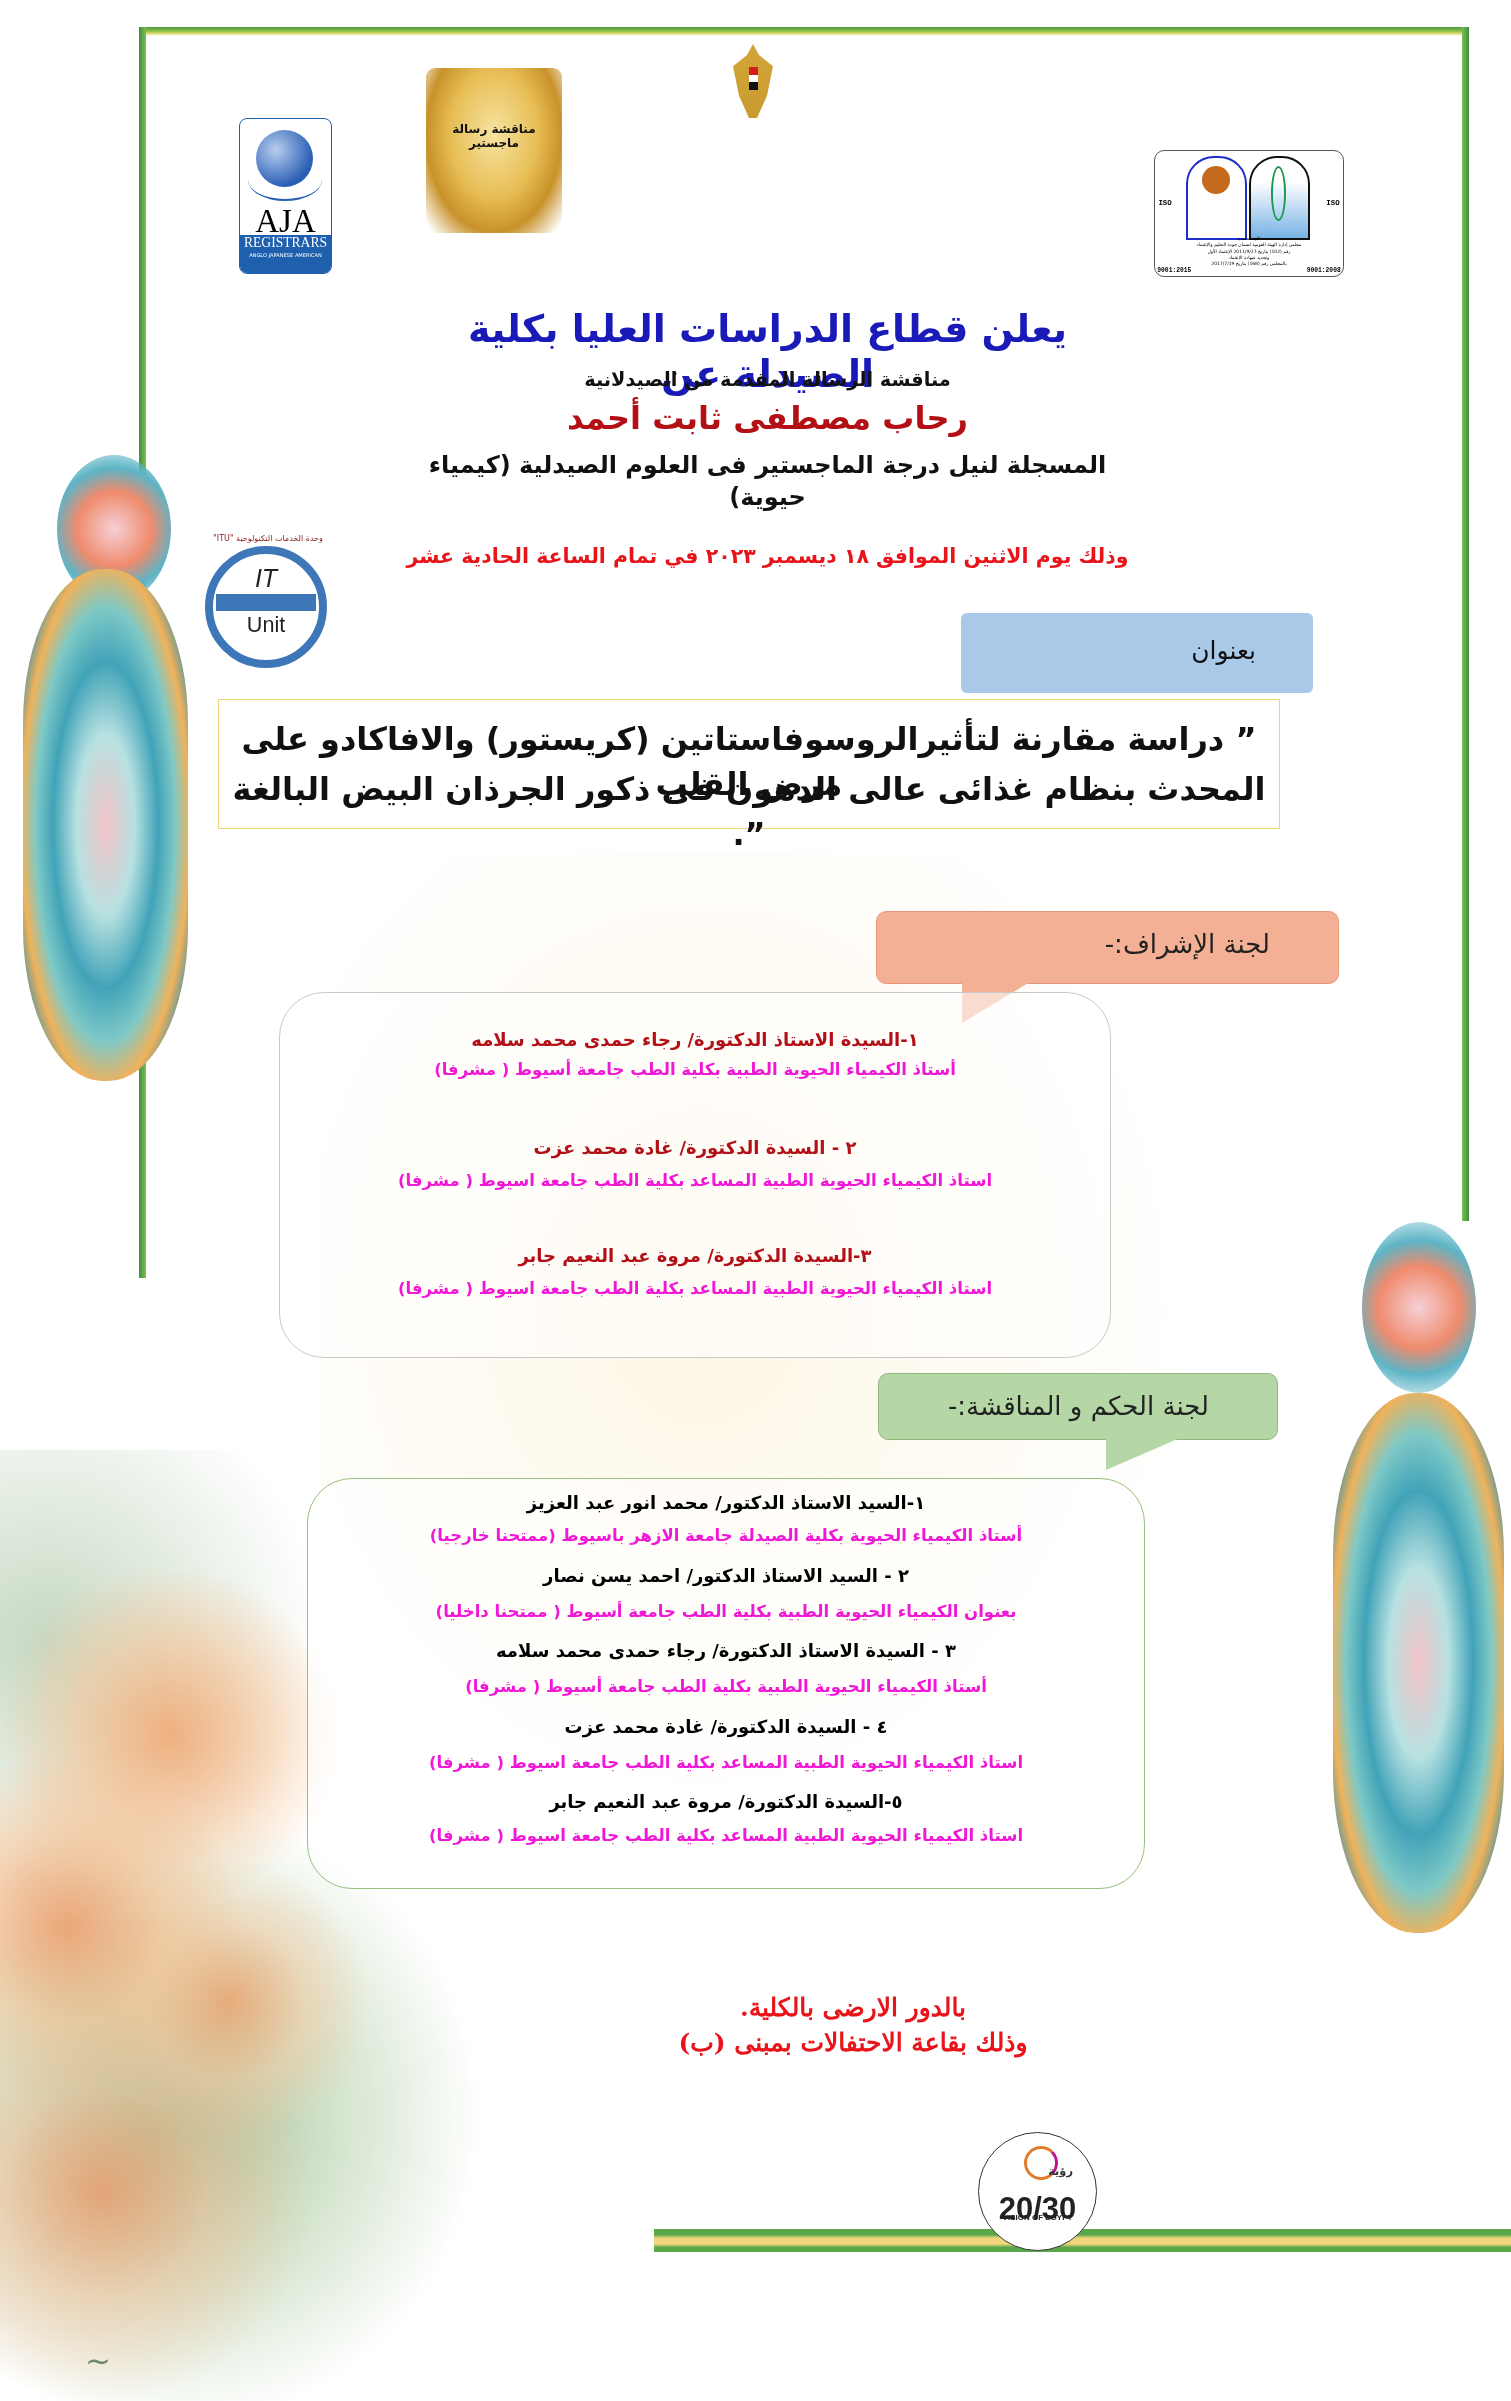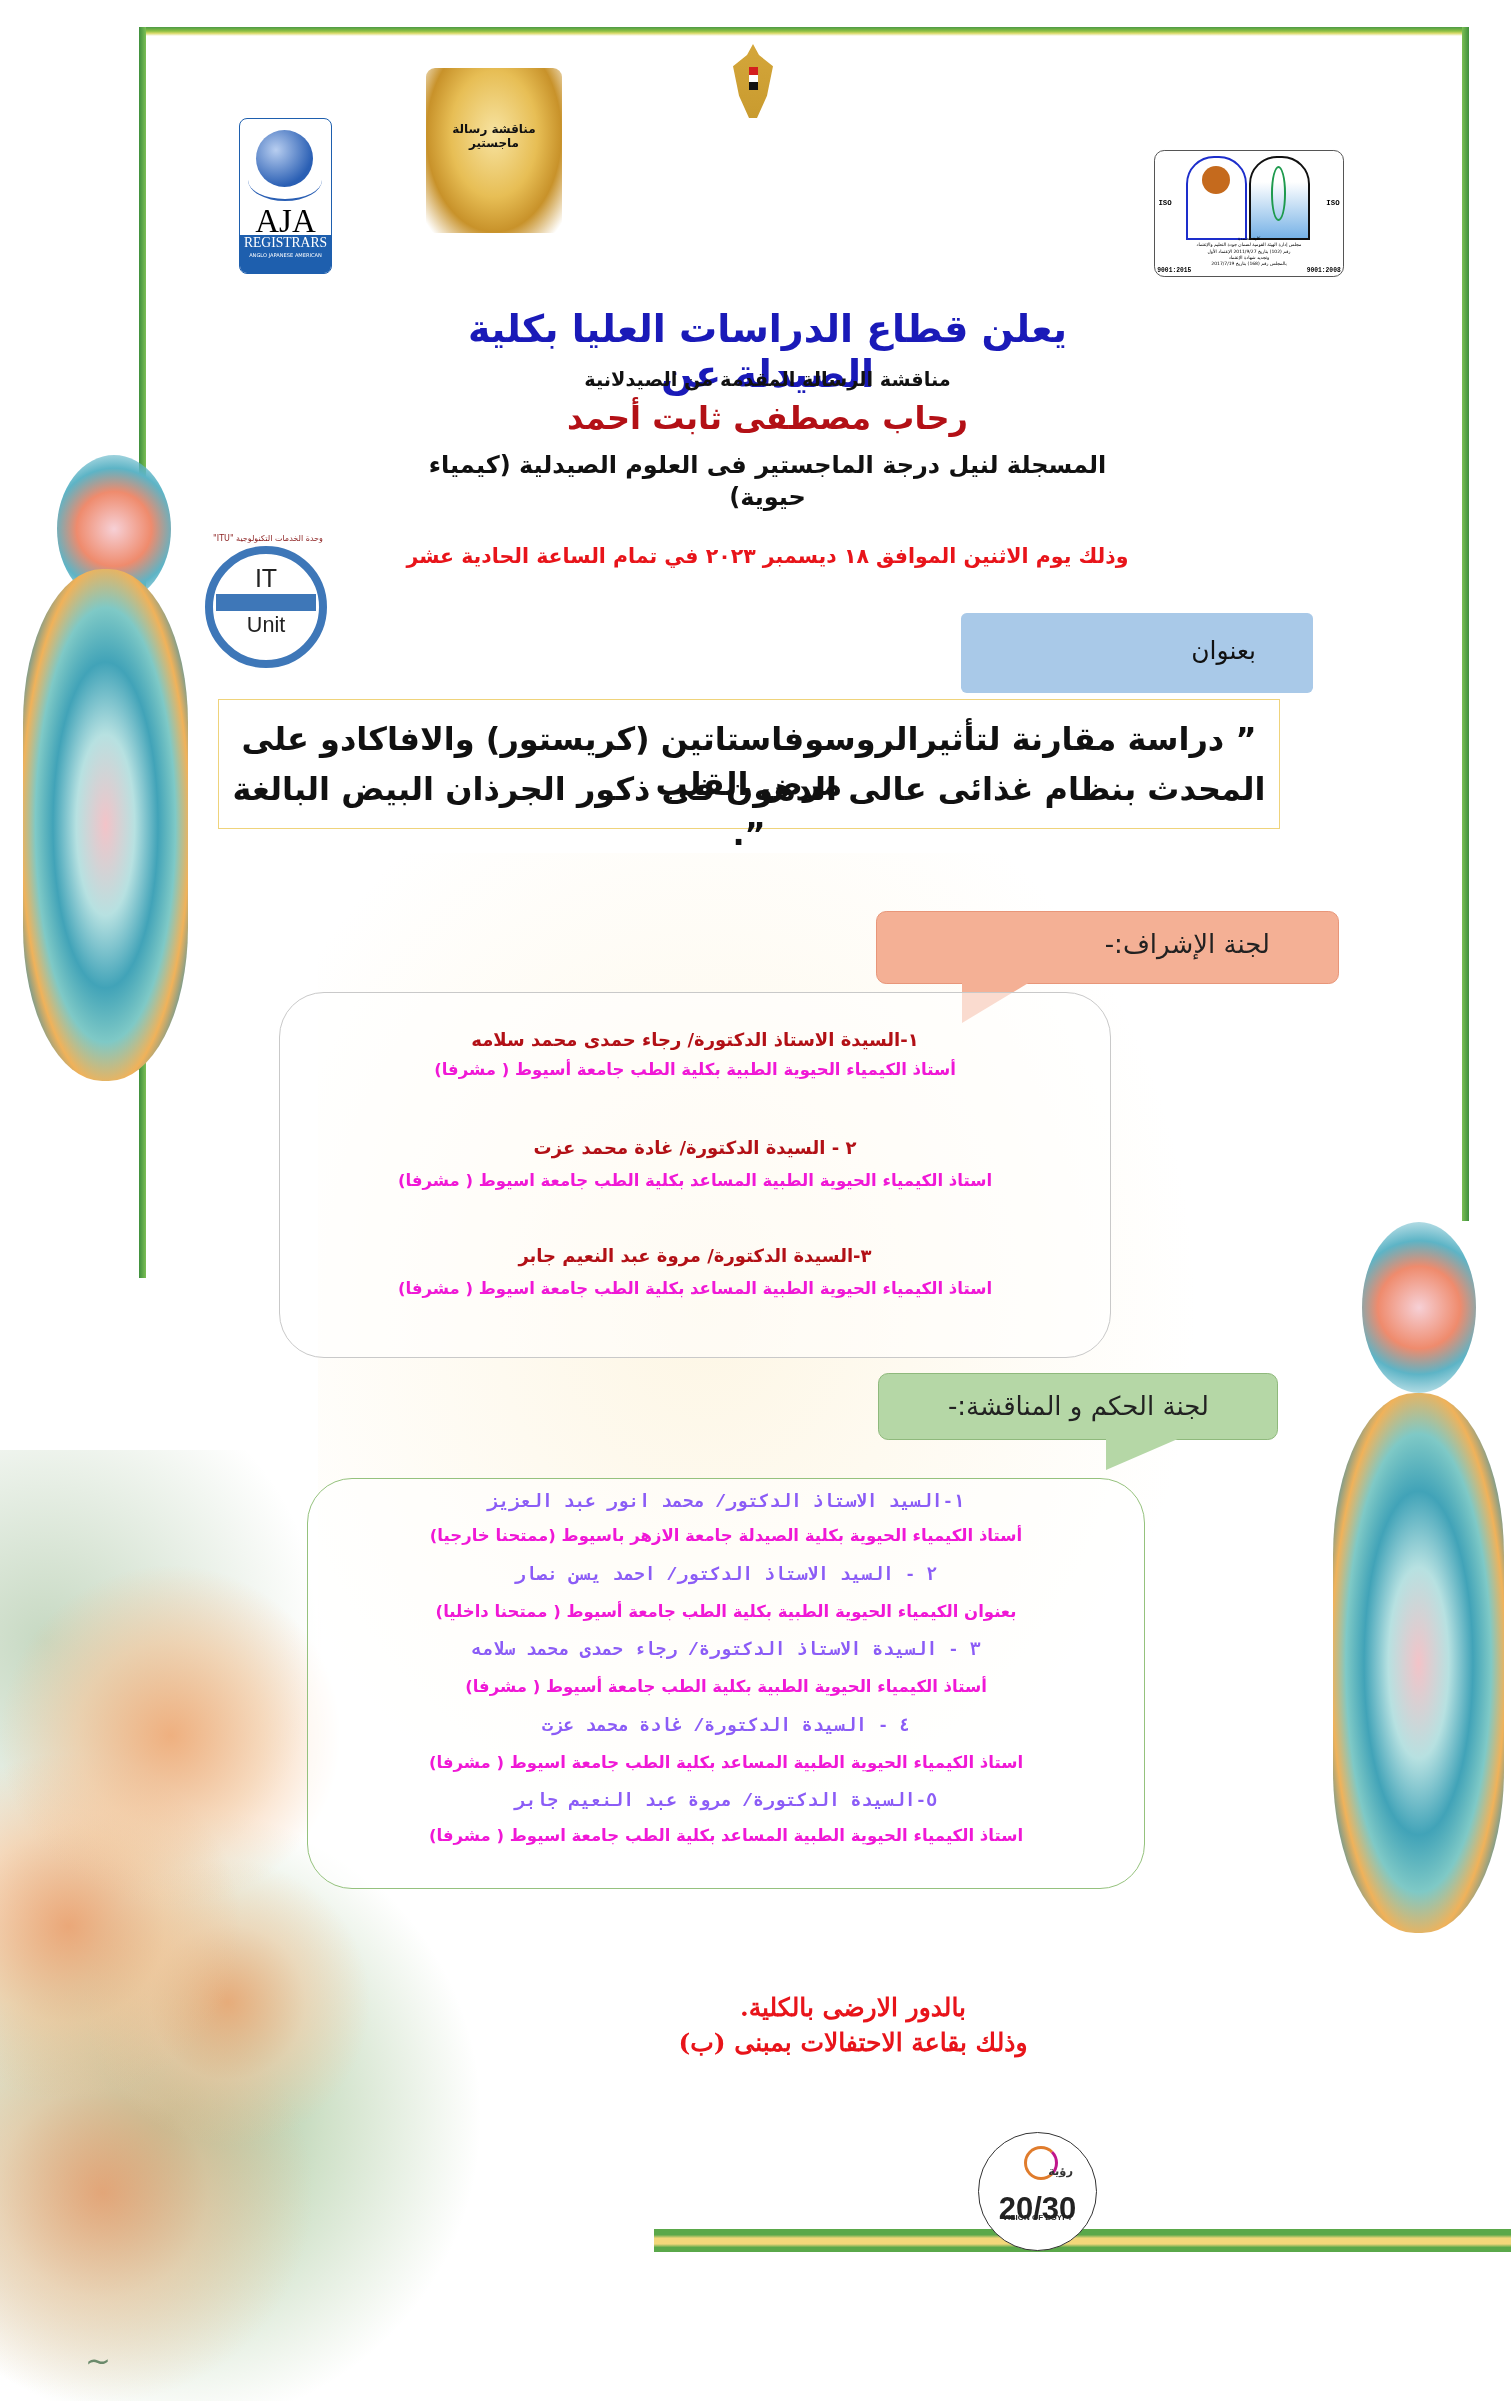--- a/index.html
+++ b/index.html
@@ -66,21 +66,21 @@
   .univ-arch2 { position:absolute; left:94px; top:4.5px; width:57px; height:80px; border:2.8px solid #111; border-radius:28px 28px 0 0; background:linear-gradient(180deg,#fff 30%,#77b2e6 100%); }
   .univ-sun { position:absolute; left:14px; top:8.5px; width:28px; height:28px; border-radius:50%; background:#c56a1d; }
   .univ-snake { position:absolute; left:20px; top:8.5px; width:11.4px; height:51px; border:2.8px solid #1e9a4d; border-radius:50%; }
   .iso { position:absolute; top:48px; font-family:"Liberation Mono",monospace; font-size:7.4px; font-weight:bold; color:#000; }
   .iso-l { left:3.4px; } .iso-r { right:3.4px; }
   .univ-text { position:absolute; left:23px; right:23px; top:85px; direction:rtl; text-align:center; font-size:4.5px; line-height:6.3px; color:#000; }
   .iso-num { position:absolute; bottom:2.3px; font-family:"Liberation Mono",monospace; font-size:6.3px; font-weight:bold; }
   .iso-num-l { left:2.3px; } .iso-num-r { right:2.3px; }
 
   .it-logo { left:205px; top:546px; width:122px; height:122px; border-radius:50%; border:8px solid #3e77b8; background:#fff; box-sizing:border-box; text-align:center; }
-  .it-it { font-family:"Liberation Sans",sans-serif; font-size:25px; line-height:32px; color:#222; display:block; margin-top:8px; }
+  .it-it { font-family:"Liberation Sans",sans-serif; font-size:25px; line-height:32px; color:#222; display:block; margin-top:8px;font-style:italic; }
   .it-band { display:block; background:#3e77b8; height:17px; margin:0 3.4px; }
   .it-unit { font-family:"Liberation Sans",sans-serif; font-size:21.6px; line-height:28px; color:#222; display:block; }
   .it-caption { left:200px; top:534px; width:136px; text-align:center; font-size:8px; color:#8a1d1d; direction:rtl; }
 
   
   .rtl { direction:rtl; text-align:center; font-weight:bold; }
   .h-announce { left:398px; top:307px; width:739px; font-size:38px; color:#1a1ab8; line-height:45px; }
   .h-sub { left:398px; top:367px; width:739px; font-size:19.3px; color:#111; line-height:25px; }
   .h-name { left:398px; top:398px; width:739px; font-size:32px; color:#b31016; line-height:41px; }
   .h-degree { left:398px; top:449px; width:739px; font-size:24px; color:#111; line-height:32px; }
@@ -99,21 +99,21 @@
   .tag-text { position:absolute; right:68px; top:17px; font-size:26px; color:#222; direction:rtl; }
 
   .sup-box { left:279px; top:992px; width:830px; height:364px; border:1.1px solid #c9c9c9; border-radius:45px; background:rgba(255,255,255,.55); }
   .jud-tag { left:878px; top:1373px; width:398px; height:65px; background:#b5d7a6; border:1.1px solid #8fb97c; border-radius:10.2px; }
   .jud-tag::after { content:""; position:absolute; left:227px; bottom:-31px; border-left:0 solid transparent; border-right:74px solid transparent; border-top:32px solid #b5d7a6; }
   .jud-box { left:307px; top:1478px; width:836px; height:409px; border:1.1px solid #95c27d; border-radius:45px; background:rgba(255,255,255,.55); }
 
   .member-name { position:absolute; left:0; right:0; direction:rtl; text-align:center; font-weight:bold; font-size:18px; line-height:25px; }
   .member-title { position:absolute; left:0; right:0; direction:rtl; text-align:center; font-weight:bold; font-size:16.5px; line-height:24px; color:#f018d6; }
   .sup-name { color:#b21016; }
-  .jud-name { color:#8b5cf6;font-family:Liberation Mono, monospace; }
+  .jud-name { color:#000000; }
 
   .location { left:597px; top:1990px; width:512px; direction:rtl; text-align:center; font-weight:bold; font-size:25px; line-height:35px; color:#e8141a; font-family:"DejaVu Serif",serif; }
 
   .vision-logo { left:978px; top:2132px; width:117px; height:117px; border-radius:50%; border:1.1px solid #333; background:#fff; text-align:center; }
   .vision-ar { position:absolute; right:23px; top:31px; font-size:11.4px; color:#333; direction:rtl; font-weight:bold; }
   .vision-num { position:absolute; left:0; right:0; top:45px; font-family:"Liberation Sans",sans-serif; font-weight:bold; font-size:31px; color:#222; line-height:34px;margin-top:14px; }
   .vision-sub { position:absolute; left:0; right:0; top:80px; font-family:"Liberation Sans",sans-serif; font-weight:bold; font-size:8px; color:#222; }
   .vision-swirl { position:absolute; left:45px; top:12.5px; width:28px; height:28px; border-radius:50%; border:3.4px solid #e07c2c; border-right-color:#c0168a; }
 </style>
 </head>

